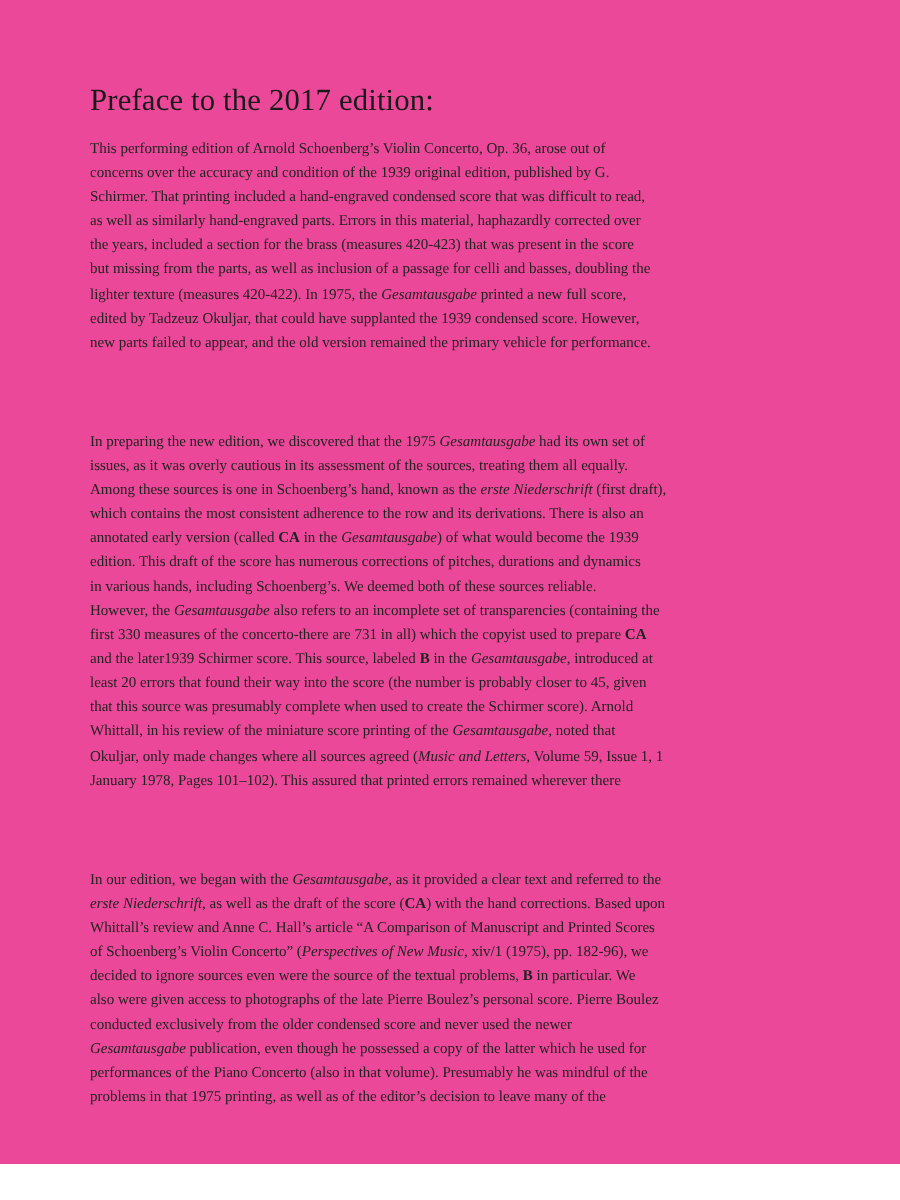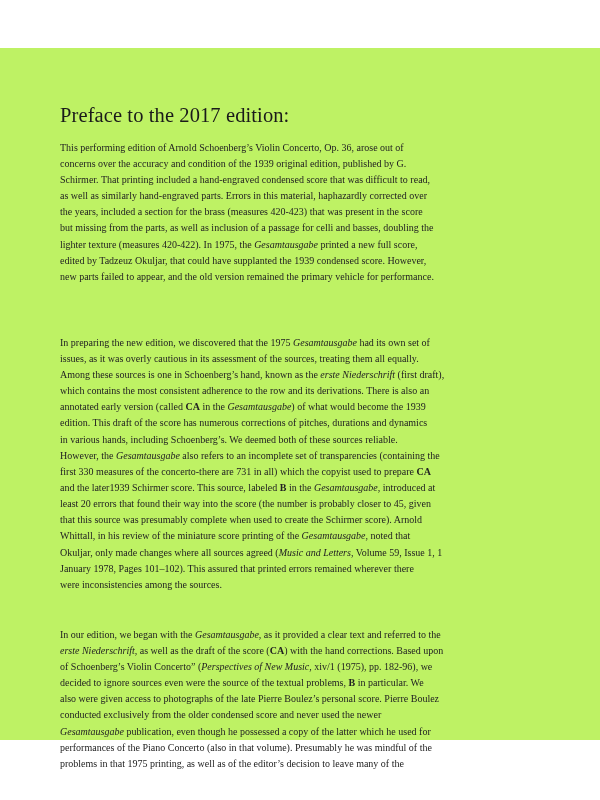--- a/index.html
+++ b/index.html
@@ -12,23 +12,22 @@
       height: 800px;
       overflow: hidden;
       position: relative;
       font-family: "Liberation Serif", "DejaVu Serif", serif;
       color: #1c1c1c;
     }
     .page {
       position: absolute;
       left: 0; top: 0;
       width: 600px;
-      height: 692px;
-      background: #bef264;
-      margin-top: 48px;
+      height: 776px;
+      background: #ec4899;
     }
     .title {
       position: absolute;
       left: 60px;
       top: 56px;
       font-size: 20.5px;
       font-weight: normal;
       margin: 0;
       color: #1a1a1a;
       white-space: nowrap;
@@ -81,25 +80,25 @@
     </p>
   <p class="para" id="p3">
       <span class="line"><span>However, the </span><i>Gesamtausgabe</i><span> also refers to an incomplete set of transparencies (containing the</span></span>
       <span class="line"><span>first 330 measures of the concerto-there are 731 in all) which the copyist used to prepare </span><b>CA</b></span>
       <span class="line"><span>and the later1939 Schirmer score.  This source, labeled </span><b>B</b><span> in the </span><i>Gesamtausgabe</i><span>, introduced at</span></span>
       <span class="line"><span>least 20 errors that found their way into the score (the number is probably closer to 45, given</span></span>
       <span class="line"><span>that this source was presumably complete when used to create the Schirmer score). Arnold</span></span>
       <span class="line"><span>Whittall, in his review of the miniature score printing of the </span><i>Gesamtausgabe</i><span>, noted that</span></span>
       <span class="line"><span>Okuljar, only made changes where all sources agreed (</span><i>Music and Letters</i><span>, Volume 59, Issue 1, 1</span></span>
       <span class="line"><span>January 1978, Pages 101–102).  This assured that printed errors remained wherever there</span></span>
-      <span class="line"><span>were inconsistencies among the sources.</span></span>
     </p>
   <p class="para" id="p4">
       <span class="line"><span>In our edition, we began with the </span><i>Gesamtausgabe</i><span>, as it provided a clear text and referred to the</span></span>
       <span class="line"><i>erste Niederschrift</i><span>, as well as the draft of the score (</span><b>CA</b><span>) with the hand corrections.  Based upon</span></span>
+      <span class="line"><span>Whittall’s review and Anne C. Hall’s article “A Comparison of Manuscript and Printed Scores</span></span>
       <span class="line"><span>of Schoenberg’s Violin Concerto” (</span><i>Perspectives of New Music</i><span>, xiv/1 (1975), pp. 182-96), we</span></span>
       <span class="line"><span>decided to ignore sources even were the source of the textual problems, </span><b>B</b><span> in particular.  We</span></span>
       <span class="line"><span>also were given access to photographs of the late Pierre Boulez’s personal score.  Pierre Boulez</span></span>
       <span class="line"><span>conducted exclusively from the older condensed score and never used the newer</span></span>
       <span class="line"><i>Gesamtausgabe</i><span> publication, even though he possessed a copy of the latter which he used for</span></span>
       <span class="line"><span>performances of the Piano Concerto (also in that volume).  Presumably he was mindful of the</span></span>
       <span class="line"><span>problems in that 1975 printing, as well as of the editor’s decision to leave many of the</span></span>
     </p>
 </div>
 

